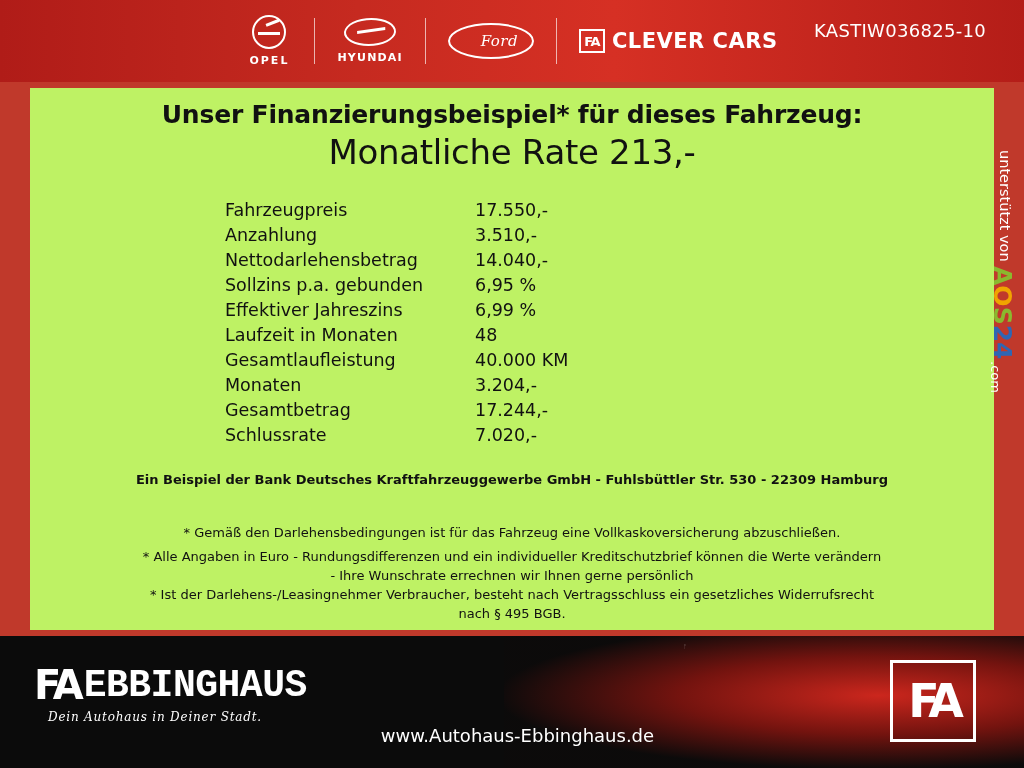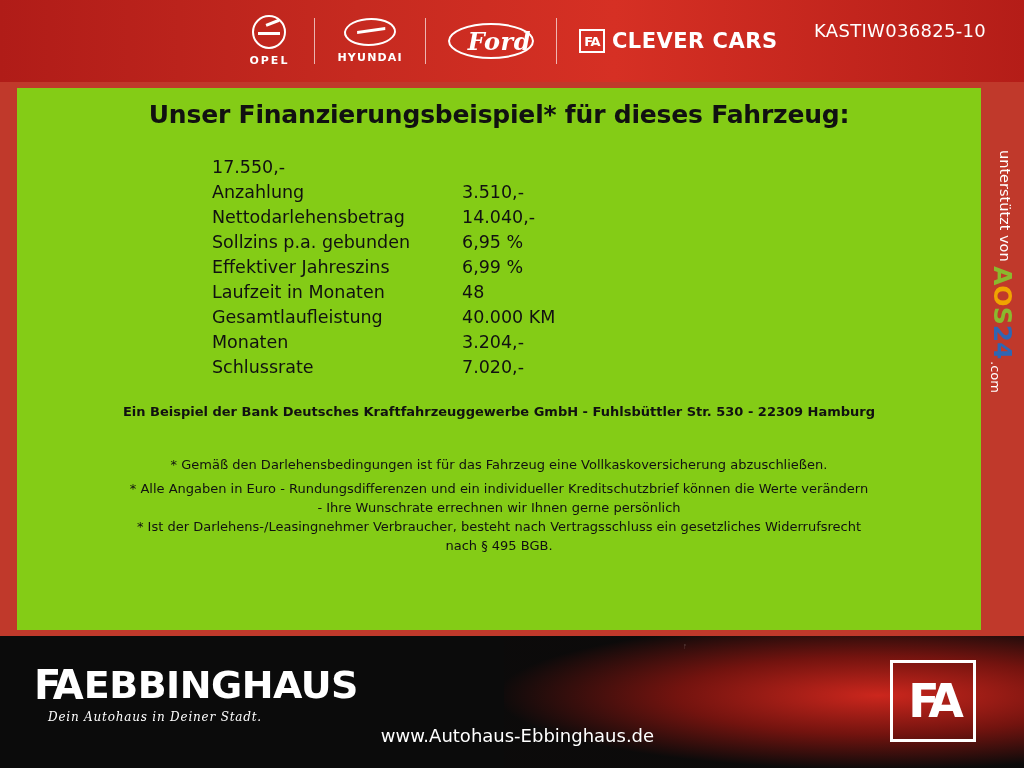--- a/index.html
+++ b/index.html
@@ -97,22 +97,22 @@
     width: 86px; height: 36px;
     border: 2px solid #fff;
     border-radius: 50%/50%;
     display: flex;
     align-items: center;
     justify-content: center;
   }
   .ford-word {
     font-family: "DejaVu Serif", serif;
     font-style: italic;
-    font-weight: bold;
-    font-size: 24px;
+    font-weight: normal;
+    font-size: 15px;
     color: #fff;
     letter-spacing: 0.5px;
     margin-left: 17px;
   }
   .clever-cell {
     display: flex;
     align-items: center;
     gap: 7px;
     padding: 0 22px;
   }
@@ -132,23 +132,23 @@
     position: absolute;
     right: 38px; top: 20px;
     color: #fff;
     font-size: 18px;
     letter-spacing: 0.3px;
   }
 
   
   .panel {
     position: absolute;
-    left: 17px; top: 88px;
+    left: 30px; top: 88px;
     width: 964px; height: 542px;
-    background: #84cc16;
+    background: #bef264;
   }
   .headline {
     text-align: center;
     font-size: 25px;
     font-weight: bold;
     color: #111;
     margin-top: 12px;
     letter-spacing: -0.2px;
   }
   .rate {
@@ -256,20 +256,21 @@
     font-size: 40px;
     font-weight: bold;
     letter-spacing: -4px;
     font-family: "DejaVu Sans", sans-serif;
   }
   .dealer-name {
     font-size: 38px;
     font-weight: bold;
     letter-spacing: -0.5px;
     margin-left: 4px;
+    font-family: Liberation Mono, monospace;
   }
   .dealer-slogan {
     position: absolute;
     left: 48px; top: 74px;
     color: #fff;
     font-size: 12px;
     font-style: italic;
     font-family: "DejaVu Serif", serif;
     letter-spacing: 0.8px;
   }
@@ -327,23 +328,25 @@
       <div class="clever-logo">FA</div>
       <div class="clever-word">CLEVER CARS</div>
     </div>
 
   </div>
   <div class="offer-id">KASTIW036825-10</div>
 </div>
 
 <div class="panel">
   <div class="headline">Unser Finanzierungsbeispiel* für dieses Fahrzeug:</div>
+  <div class="rate">Monatliche Rate 213,-</div>
 
   <div class="table">
     <div class="row">
+      <span class="lbl">Fahrzeugpreis</span>
       <span class="val">17.550,-</span>
     </div>
     <div class="row">
       <span class="lbl">Anzahlung</span>
       <span class="val">3.510,-</span>
     </div>
     <div class="row">
       <span class="lbl">Nettodarlehensbetrag</span>
       <span class="val">14.040,-</span>
     </div>
@@ -359,20 +362,24 @@
       <span class="lbl">Laufzeit in Monaten</span>
       <span class="val">48</span>
     </div>
     <div class="row">
       <span class="lbl">Gesamtlaufleistung</span>
       <span class="val">40.000 KM</span>
     </div>
     <div class="row">
       <span class="lbl">Monaten</span>
       <span class="val">3.204,-</span>
+    </div>
+    <div class="row">
+      <span class="lbl">Gesamtbetrag</span>
+      <span class="val">17.244,-</span>
     </div>
     <div class="row">
       <span class="lbl">Schlussrate</span>
       <span class="val">7.020,-</span>
     </div>
   </div>
 
   <div class="bank-line">Ein Beispiel der Bank Deutsches Kraftfahrzeuggewerbe GmbH - Fuhlsbüttler Str. 530 - 22309 Hamburg</div>
 
   <div class="notes">

